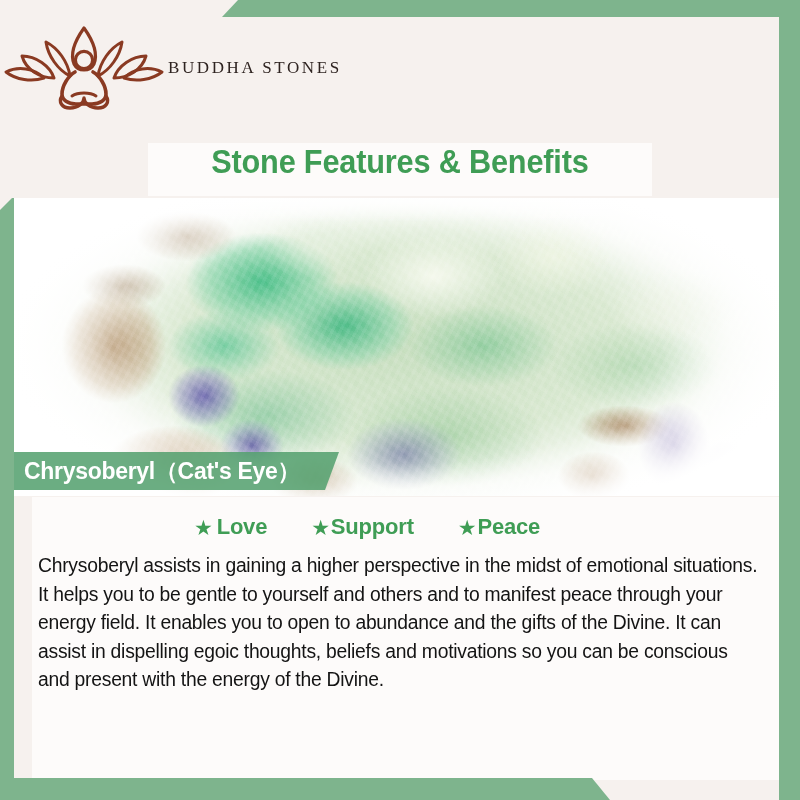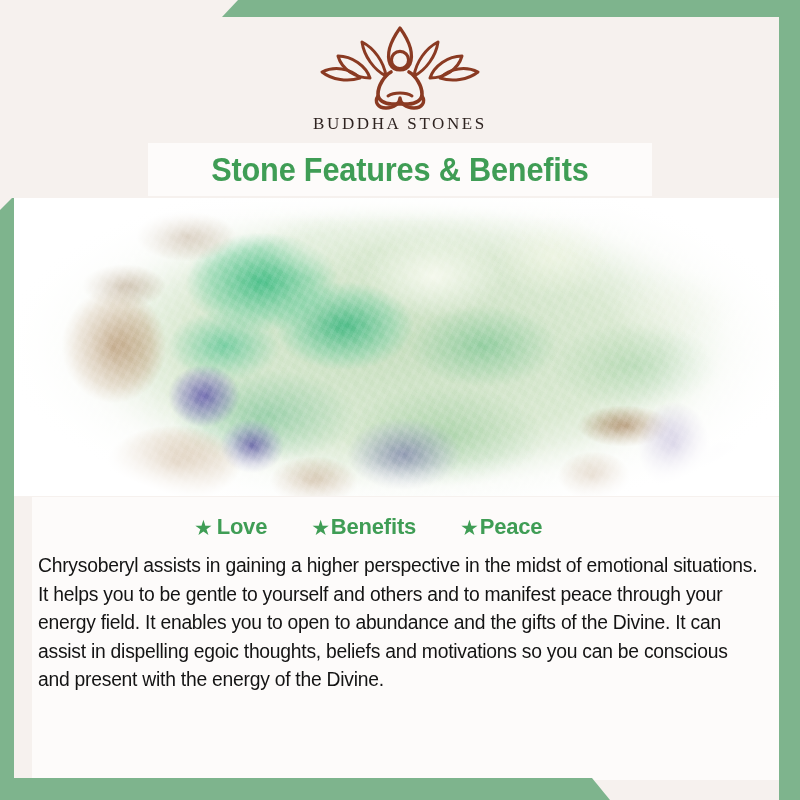--- a/index.html
+++ b/index.html
@@ -41,36 +41,36 @@
     z-index:6;
   }
 
   
   .header{
     position:absolute;left:0;top:0;width:800px;height:198px;
     background:#f6f1ee;z-index:2;
   }
   .logo-wrap{
     position:absolute;left:0;top:22px;width:800px;
-    display:flex;flex-direction:column;align-items:center;
+    display:flex;flex-direction:row;align-items:center;
   }
   .logo-mark{width:168px;height:88px;display:block;}
   .brand-name{
     margin-top:4px;
     font-family:"Liberation Serif","DejaVu Serif",serif;
     font-size:17px;letter-spacing:2.6px;color:#2e2320;
     font-weight:400;
   }
 
   
   .title-banner{
     position:absolute;left:148px;top:143px;
     width:504px;height:53px;
     background:#fdfbfa;
-    display:flex;align-items:center;justify-content:center;
+    display:flex;justify-content:center;
     z-index:3;
   }
   .title-text{
     font-family:"Liberation Sans","DejaVu Sans",sans-serif;
     font-weight:bold;
     font-size:33px;
     letter-spacing:-0.2px;
     color:#3f9d55;
     transform:scaleX(0.93);
     white-space:nowrap;
@@ -225,30 +225,33 @@
     <div class="stone"></div>
     <div class="stone-tex"></div>
     <div class="stone-edge"></div>
     <div class="stone-fade-top"></div>
   </div>
 
   <div class="title-banner">
     <div class="title-text">Stone Features &amp; Benefits</div>
   </div>
 
+  <div class="name-band">
+    <div class="name-text">Chrysoberyl（Cat's Eye）</div>
+  </div>
 
   <div class="content">
     <div class="keywords">
       <div class="kw">
         <span class="star">★</span>
         <span>Love</span>
       </div>
       <div class="kw kw-gap">
         <span class="star">★</span>
-        <span>Benefits</span>
+        <span>Support</span>
       </div>
       <div class="kw kw-gap">
         <span class="star">★</span>
         <span>Peace</span>
       </div>
     </div>
     <div class="body-text">Chrysoberyl assists in gaining a higher perspective in the midst of emotional situations. It helps you to be gentle to yourself and others and to manifest peace through your energy field. It enables you to open to abundance and the gifts of the Divine. It can assist in dispelling egoic thoughts, beliefs and motivations so you can be conscious and present with the energy of the Divine.</div>
   </div>
 
 </div>

